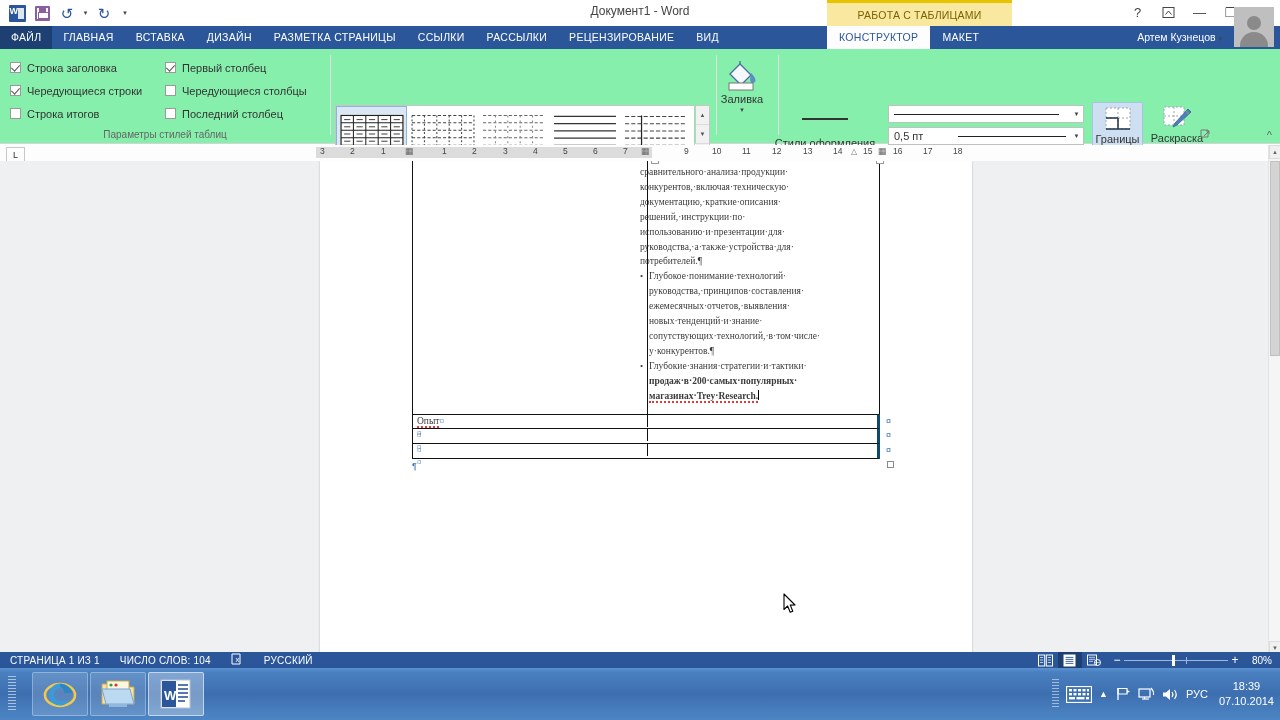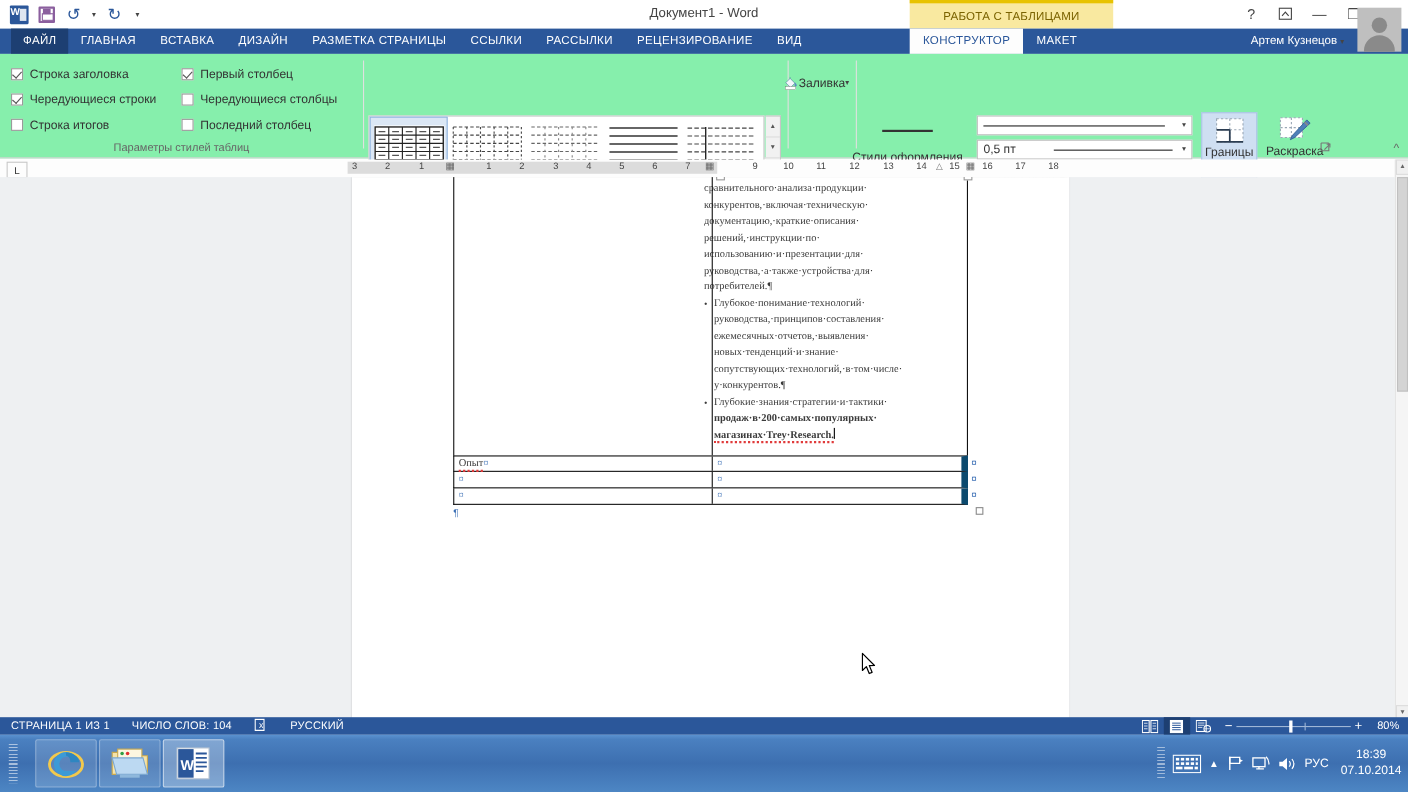--- a/index.html
+++ b/index.html
@@ -33,21 +33,21 @@
     background:#f9e9a0; border-top:3px solid #e8c300;
     text-align:center; padding-top:6px; font-size:10.5px; color:#7a6200;
     letter-spacing:.2px;
   }
   .win-ctl { position:absolute; right:4px; top:2px; display:flex; align-items:center; gap:2px; }
   .win-ctl div { width:29px; height:21px; display:flex; align-items:center; justify-content:center; color:#444; font-size:13px; cursor:pointer;}
   .ribopt { font-size:12px; }
 
   
   .tabsrow { position:absolute; left:0; top:26px; width:1280px; height:23px; background:#2b579a; }
-  .tabs { position:absolute; left:0; top:0; display:flex; align-items:stretch; height:22px;margin-left:10px; }
+  .tabs { position:absolute; left:0; top:0; display:flex; align-items:stretch; height:22px; }
   .tab {
     padding:0 11px; height:23px; line-height:23px; color:#fff; font-size:10.5px;
     letter-spacing:.3px; cursor:pointer; white-space:nowrap;
   }
   .tab.file { background:#1d3f72; font-weight:normal; }
   .ctxtabs { position:absolute; left:827px; top:0; display:flex; height:23px; }
   .ctab { padding:0 12px; height:23px; line-height:23px; font-size:10.5px; color:#fff; letter-spacing:.3px; cursor:pointer; }
   .ctab.active { background:#fdfdfd; color:#2b579a; }
   .account { position:absolute; right:58px; top:0; height:23px; line-height:23px; color:#fff; font-size:10.5px; cursor:pointer;}
   .avatar {
@@ -76,21 +76,21 @@
 
   
   .gallery { position:absolute; left:335px; top:56px; width:360px; height:58px; border:1px solid #c6c6c6; background:#fff; display:flex; }
   .gitem { width:71px; height:56px; display:flex; align-items:center; justify-content:center; cursor:pointer; }
   .gitem.sel { background:#dbe7f5; border:1px solid #8fb3de; }
   .thumb { width:64px; height:40px; background:#fff; position:relative; }
   .gal-scroll { position:absolute; left:696px; top:56px; width:14px; height:58px; border:1px solid #c6c6c6; border-left:none; background:#f1f1f1; }
   .gs-btn { height:19px; display:flex; align-items:center; justify-content:center; font-size:6px; color:#555; cursor:pointer; border-bottom:1px solid #dcdcdc;}
 
   
-  .bigbtn { position:absolute; display:flex; flex-direction:row; align-items:center; cursor:pointer; width:60px; }
+  .bigbtn { position:absolute; display:flex; flex-direction:column; align-items:center; cursor:pointer; width:60px; }
   .bigbtn .lbl { font-size:11px; color:#333; text-align:center; line-height:13px; }
   .bigbtn .car { font-size:7px; color:#444; line-height:8px;}
 
   
   .bstyles { position:absolute; left:770px; top:55px; width:110px; text-align:center; cursor:pointer; }
   .bs-line { width:46px; height:0; border-top:2px solid #333; margin:14px auto 16px; }
   .bs-lbl { font-size:11px; color:#333; line-height:14px; }
 
   
   .combo { position:absolute; border:1px solid #c0c0c0; background:#fff; height:18px; display:flex; align-items:center; cursor:pointer;}
@@ -121,21 +121,21 @@
   .bul { position:relative; padding-left:9px; }
   .bul:before { content:"•"; position:absolute; left:0; top:0; font-size:9px; }
   .pm { color:#3b6fb5; font-size:9px; }
   .bold { font-weight:bold; }
   .misspell { border-bottom:2px dotted #e03a3a; }
   .caret-bar { display:inline-block; width:1px; height:10px; background:#000; vertical-align:-1px; }
 
   
   .tbl { position:absolute; left:92px; top:0px; width:468px; }
   .tcell-mark { color:#3b6fb5; font-size:9px; }
-  .trow { display:flex; border-left:1px solid #111; border-right:6px solid #0c4a6e; border-bottom:1px solid #111; height:15px; }
+  .trow { display:flex; border-left:1px solid #111; border-right:3px solid #0c4a6e; border-bottom:1px solid #111; height:15px;flex-direction:column; }
   .tc1 { width:235px; border-right:1px solid #111; padding:1px 4px; font-size:9.5px; font-family:"Liberation Serif",serif; color:#3b3b3b; white-space:nowrap;}
   .tc2 { flex:1; padding:1px 4px; font-size:9.5px; font-family:"Liberation Serif",serif;}
   .rowmark { position:absolute; right:-14px; top:1px; color:#3b6fb5; font-size:9px;}
   .tbl-handle { position:absolute; right:-14px; width:7px; height:7px; border:1px solid #8a8a8a; background:#fff; }
 
   
   .vscroll { position:absolute; right:0; top:145px; width:12px; height:510px; background:#f5f5f5; border-left:1px solid #e3e3e3;}
   .vsb-up, .vsb-dn { position:absolute; left:0; width:12px; height:14px; background:#f0f0f0; border:1px solid #dcdcdc; display:flex; align-items:center; justify-content:center; font-size:6px; color:#666; cursor:pointer;}
   .vsb-up{top:0;} .vsb-dn{bottom:0;}
   .vsb-thumb { position:absolute; left:1px; width:10px; background:#d4d4d4; border:1px solid #c0c0c0; cursor:pointer;}

